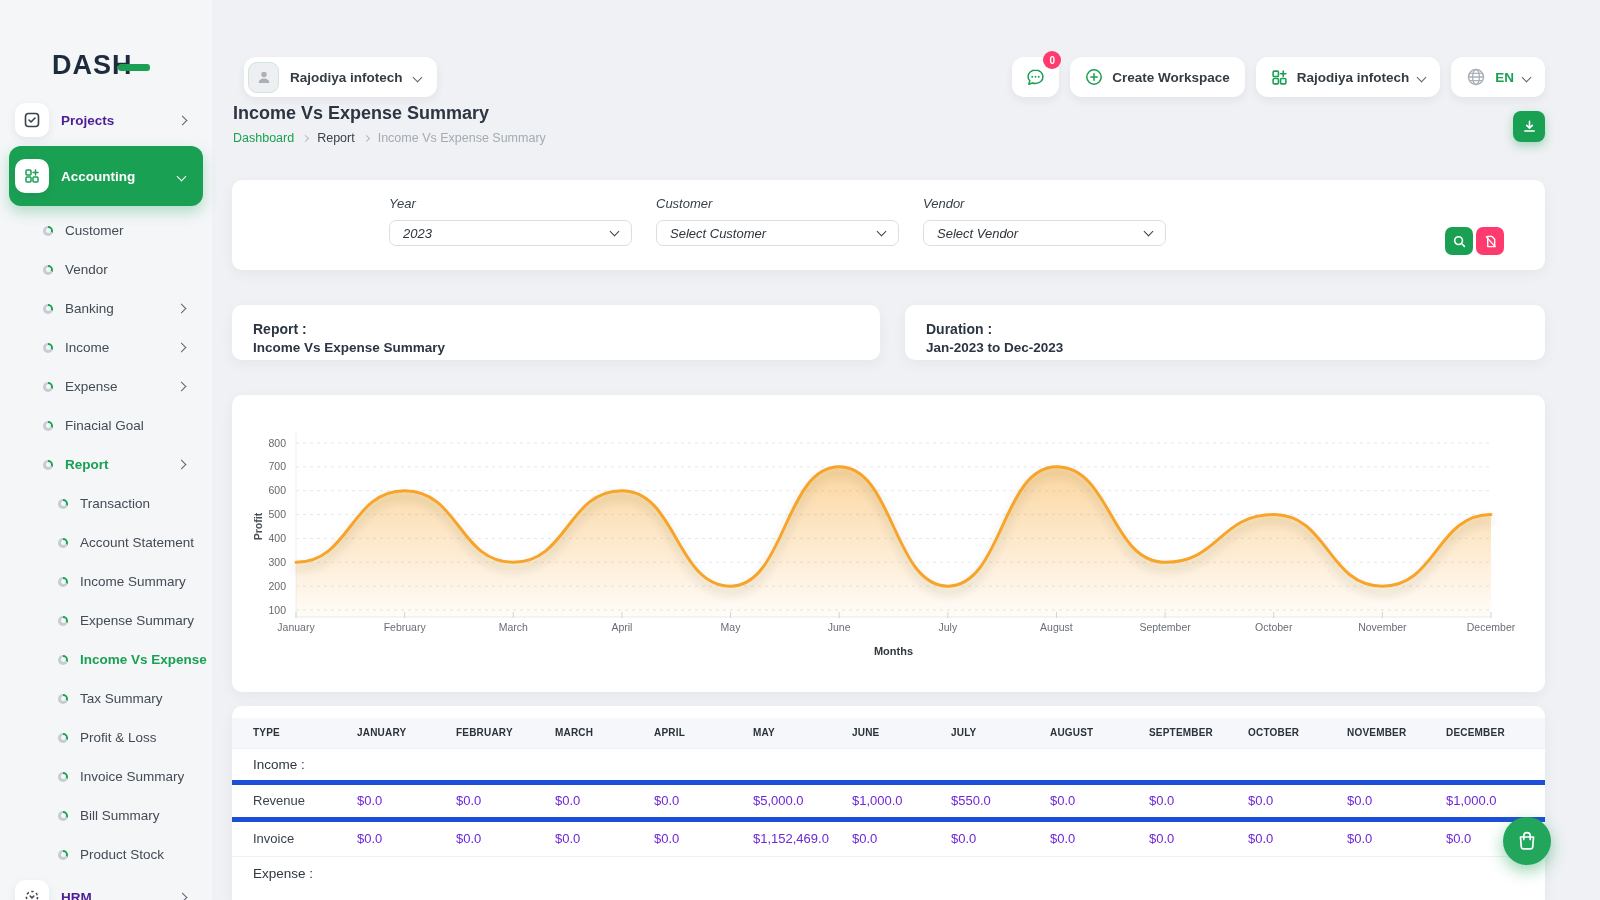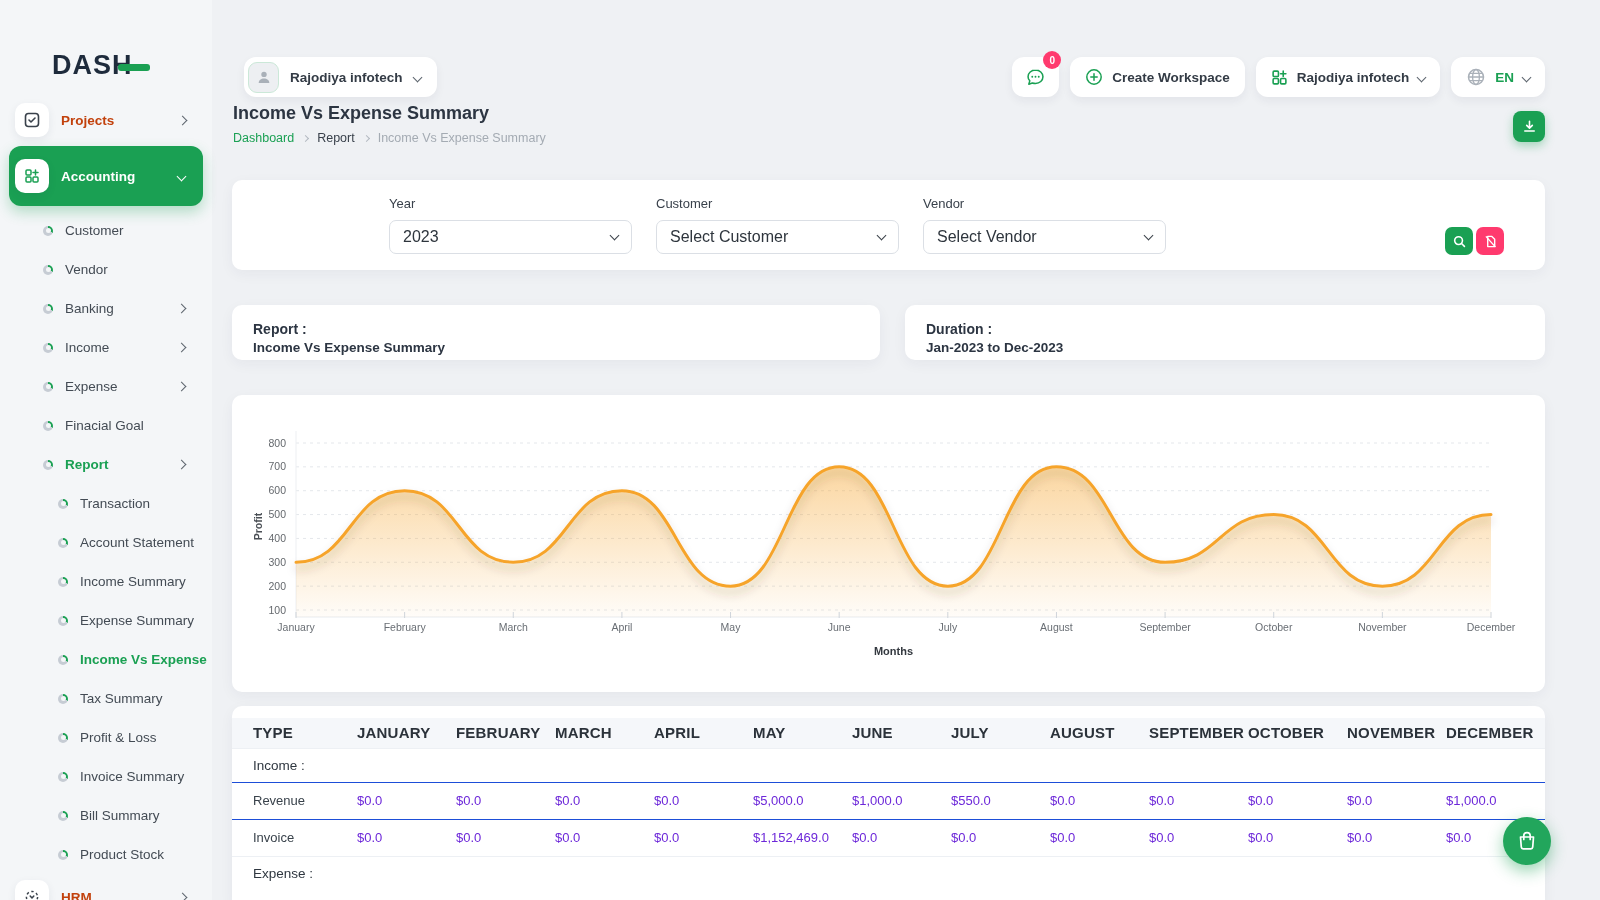--- a/index.html
+++ b/index.html
@@ -7,21 +7,21 @@
   body { font-family:"Liberation Sans", sans-serif; background:#eff1f4; position:relative; color:#39414b; }
 
   
   .sidebar { position:absolute; left:0; top:0; width:212px; height:900px; background:#f4f6f8; z-index:2; }
   .logo { display:flex; align-items:center; margin:50px 0 0 52px; }
   .logo-text { font-size:27px; font-weight:bold; color:#1e2b3c; letter-spacing:1px; }
   .logo-dash { width:32px; height:7px; background:#1aa053; border-radius:3px; margin-left:-15px; margin-top:3px; }
   .nav { margin-top:18px; }
   .nav-item { display:flex; align-items:center; height:42px; padding-left:15px; cursor:pointer; }
   .icon-box { width:34px; height:34px; background:#fff; border-radius:10px; box-shadow:0 3px 8px rgba(40,50,80,.08); display:flex; align-items:center; justify-content:center; margin-right:12px; flex:0 0 34px; }
-  .nav-label { font-size:13.5px; color:#c2410c; font-weight:600; flex:1; }
+  .nav-label { font-size:13.5px; color:#4c1d95; font-weight:600; flex:1; }
   .chev { width:7px; height:7px; border-right:1.7px solid #5c646d; border-bottom:1.7px solid #5c646d; display:inline-block; }
   .chev.right { transform:rotate(-45deg); }
   .chev.down { transform:rotate(45deg); }
   .nav-item .chev { margin-right:26px; }
   .nav-item.active { background:#1aa053; border-radius:12px; margin:5px 9px; height:60px; padding-left:6px; box-shadow:0 6px 14px rgba(26,160,83,.3); }
   .nav-item.active .nav-label { color:#fff; }
   .nav-item.active .chev { border-color:#fff; margin-right:18px; }
   .side-sub { display:flex; align-items:center; height:39px; padding-left:43px; font-size:13.5px; color:#434b54; cursor:pointer; }
   .side-sub.lvl2 { padding-left:58px; }
   .side-sub.active { color:#1aa053; font-weight:bold; }
@@ -45,47 +45,47 @@
   .bc-link { color:#1aa053; cursor:pointer; }
   .bc-sep { width:5px; height:5px; border-right:1.4px solid #b3b9c1; border-bottom:1.4px solid #b3b9c1; transform:rotate(-45deg); margin-top:1px; }
   .bc-mid { color:#39414b; cursor:pointer; }
   .bc-cur { color:#a4abb3; }
   .dl-btn { position:absolute; left:1513px; top:111px; width:32px; height:31px; background:#1aa053; border-radius:8px; display:flex; align-items:center; justify-content:center; box-shadow:0 4px 10px rgba(26,160,83,.35); cursor:pointer; }
 
   
   .card { background:#fff; border-radius:10px; box-shadow:0 4px 14px rgba(35,45,70,.05); position:absolute; }
   .filter-card { left:232px; top:180px; width:1313px; height:90px; }
   .filters { display:flex; padding:16px 20px 0 157px; gap:24px; }
-  .field { width:243px; }
+  .field { width:243px;font-style:italic; }
   .field .flabel { font-size:13px; color:#39414b; display:block; margin-bottom:9px; }
-  .select { height:34px; border:1px solid #dbdfe5; border-radius:7px; display:flex; align-items:center; justify-content:space-between; padding:0 13px; font-size:16px; color:#2e353d; background:#fff; cursor:pointer;text-align:center; }
+  .select { height:26px; border:1px solid #dbdfe5; border-radius:7px; display:flex; align-items:center; justify-content:space-between; padding:0 13px; font-size:13px; color:#2e353d; background:#fff; cursor:pointer;text-align:center; }
   .select .chev { border-color:#3a4149; margin-top:-3px; }
   .filter-btns { display:flex; gap:3px; margin-left:auto; margin-top:31px; margin-right:21px; }
   .sq-btn { width:28px; height:28px; border-radius:7px; display:flex; align-items:center; justify-content:center; cursor:pointer; }
   .sq-btn.green { background:#1aa053; }
   .sq-btn.pink { background:#ff3a6e; }
 
   
   .sum-card { padding:16px 21px; height:55px; }
   .sum-report { left:232px; top:305px; width:648px; }
   .sum-duration { left:905px; top:305px; width:640px; }
   .sum-title { font-size:14px; font-weight:bold; color:#2c3542; margin-bottom:3px; }
   .sum-value { font-size:13.5px; font-weight:bold; color:#2c3542; }
 
   
   .chart-card { left:232px; top:395px; width:1313px; height:297px; }
 
   
   .table-card { left:232px; top:706px; width:1313px; height:204px; padding-top:12px; overflow:hidden; }
   table { width:100%; border-collapse:collapse; table-layout:fixed; }
-  th { font-size:15px; font-weight:bold; color:#2b323a; text-align:left; background:#f5f7fa; height:30px; letter-spacing:.2px; }
+  th { font-size:10px; font-weight:bold; color:#2b323a; text-align:left; background:#f5f7fa; height:30px; letter-spacing:.2px; }
   th:first-child, td:first-child { padding-left:21px; }
   td { font-size:13px; color:#6d28d9; }
   tr.section-row td { font-size:13.5px; color:#2f3740; height:34px; border-top:1px solid #edf0f4; }
-  tr.data-row td { height:37px; border-top:1px solid #1d4ed8; }
+  tr.data-row td { height:37px; border-top:5px solid #1d4ed8; }
   tr.data-row td.rowlabel { color:#39424b; }
 
   
   .fab { position:absolute; left:1503px; top:817px; width:48px; height:48px; border-radius:50%; background:#22a65c; box-shadow:0 6px 16px rgba(26,160,83,.45); display:flex; align-items:center; justify-content:center; cursor:pointer; z-index:5; }
 </style>
 </head>
 <body>
 
 <div class="sidebar">
   <div class="logo">

